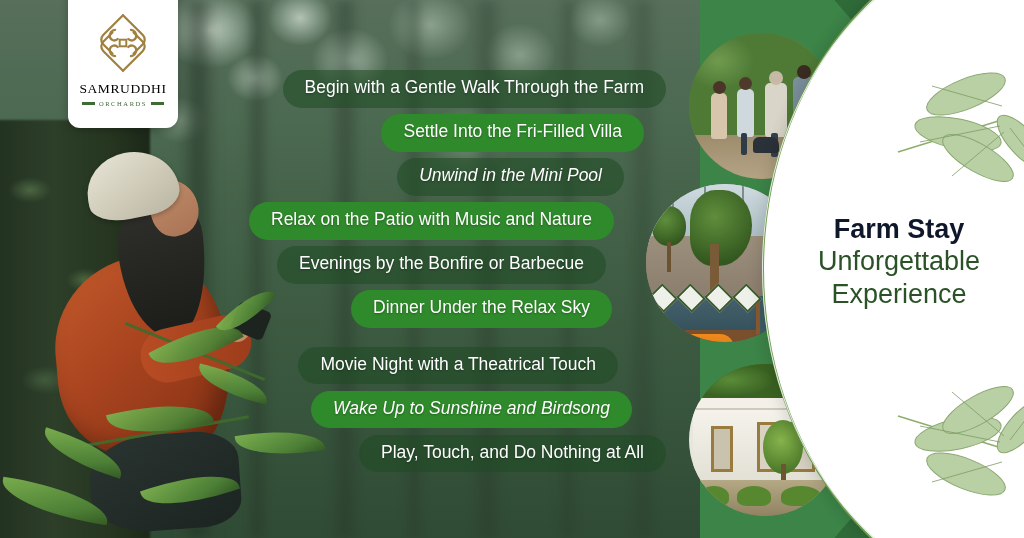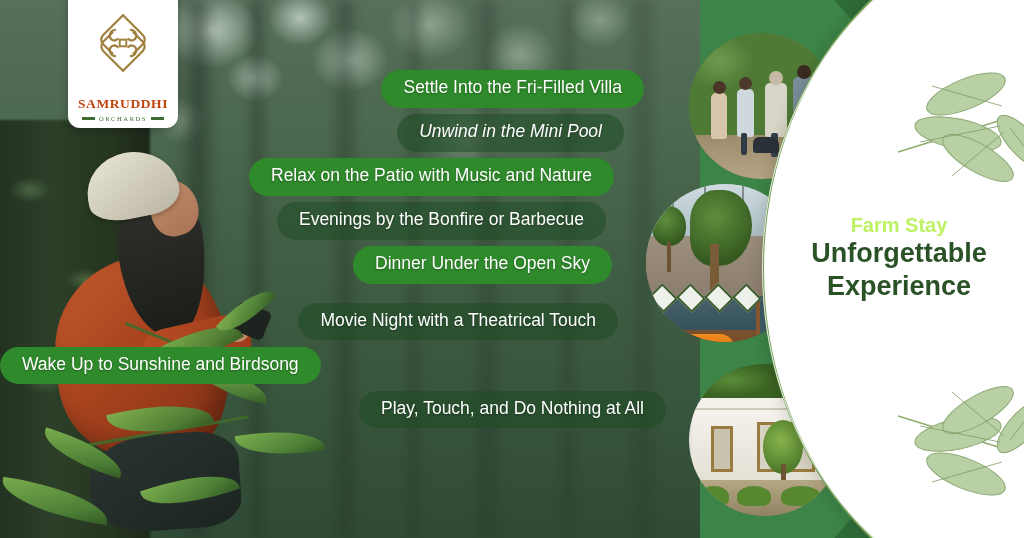--- a/index.html
+++ b/index.html
@@ -91,21 +91,21 @@
 
   
   .logo-card {
     position:absolute; left:68px; top:-6px; width:110px; height:134px;
     background:#fff; border-radius:0 0 12px 12px;
     display:flex; flex-direction:column; align-items:center; justify-content:flex-start;
     padding-top:16px; box-shadow:0 2px 8px rgba(0,0,0,.25);
   }
   .logo-mark { width:66px; height:66px; }
   .logo-name { font-family:"Liberation Serif", serif; font-size:13.5px; letter-spacing:.6px;
-    color:#c2410c; margin-top:20px;font-weight:bold; }
+    color:#000000; margin-top:5px; }
   .logo-sub-row { display:flex; align-items:center; gap:4px; margin-top:3px; }
   .logo-dash { width:13px; height:3px; background:#3f6b34; }
   .logo-sub { font-family:"Liberation Serif", serif; font-size:6.5px; letter-spacing:1.6px;
     color:#3f6b34; }
 
   
   .pills { position:absolute; left:0; top:70px; width:680px; }
   .pill {
     color:#fff; font-size:17.5px; line-height:1;
     padding:9px 22px 11px; border-radius:22px; display:inline-block;
@@ -192,22 +192,22 @@
     position:absolute; left:762px; top:-64px; width:544px; height:666px;
     border-radius:50%; border:1.5px solid #e3ece0; pointer-events:none;
   }
 
   
   .headline {
     position:absolute; left:786px; top:182px; width:226px;
     text-align:center; line-height:1.22;
   }
   .hl-light { font-size:25px; color:#ffffff;font-family:Liberation Mono, monospace; }
-  .hl-mid   { font-size:20px; color:#bef264; font-weight:bold; }
-  .hl-dark  { font-size:27px; color:#2a5226; font-weight:bold; }
+  .hl-mid   { font-size:27px; color:#0f172a; font-weight:bold; }
+  .hl-dark  { font-size:27px; color:#2a5226; font-weight:normal; }
 
   
   .leafwrap { position:absolute; }
   .lw-top { left:880px; top:40px; width:150px; height:150px; }
   .lw-bot { left:880px; top:378px; width:150px; height:150px; transform:scaleY(-1); }
   .darkband-top { position:absolute; left:780px; top:-430px; width:700px; height:560px;
     background:#2f6b39; border-radius:50%; }
   .darkband-bot { position:absolute; left:780px; top:408px; width:700px; height:560px;
     background:#2f6b39; border-radius:50%; }
 </style>
@@ -265,39 +265,42 @@
     </svg>
     <div class="logo-name">SAMRUDDHI</div>
     <div class="logo-sub-row">
       <span class="logo-dash"></span>
       <span class="logo-sub">ORCHARDS</span>
       <span class="logo-dash"></span>
     </div>
   </div>
 
   <div class="pills">
+    <div class="row" style="justify-content:flex-end; padding-right:14px;">
+      <span class="pill pill-soft">Begin with a Gentle Walk Through the Farm</span>
+    </div>
     <div class="row" style="justify-content:flex-end; padding-right:36px;">
       <span class="pill pill-solid">Settle Into the Fri-Filled Villa</span>
     </div>
     <div class="row" style="justify-content:flex-end; padding-right:56px;font-style:italic;">
       <span class="pill pill-soft">Unwind in the Mini Pool</span>
     </div>
     <div class="row" style="justify-content:flex-end; padding-right:66px;">
       <span class="pill pill-solid">Relax on the Patio with Music and Nature</span>
     </div>
     <div class="row" style="justify-content:flex-end; padding-right:74px;">
       <span class="pill pill-soft">Evenings by the Bonfire or Barbecue</span>
     </div>
     <div class="row" style="justify-content:flex-end; padding-right:68px;">
-      <span class="pill pill-solid">Dinner Under the Open Sky</span>
+      <span class="pill pill-solid">Dinner Under the Relax Sky</span>
     </div>
     <div class="row" style="justify-content:flex-end; padding-right:62px;margin-top:19px;">
       <span class="pill pill-soft">Movie Night with a Theatrical Touch</span>
     </div>
-    <div class="row" style="padding-right:48px;">
+    <div class="row" style="justify-content:flex-end; padding-right:48px;font-style:italic;">
       <span class="pill pill-solid">Wake Up to Sunshine and Birdsong</span>
     </div>
     <div class="row" style="justify-content:flex-end; padding-right:14px;">
       <span class="pill pill-soft">Play, Touch, and Do Nothing at All</span>
     </div>
   </div>
 
   <div class="circ circ1">
     <div class="ph-walk">
       <div class="pw-path"></div>

